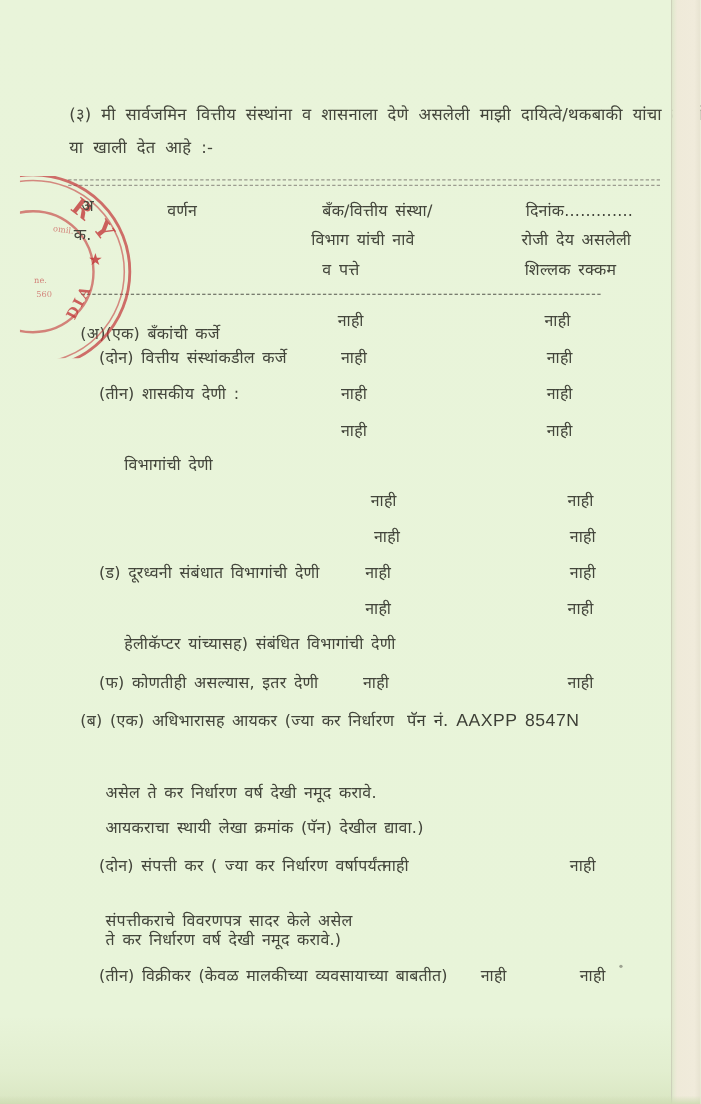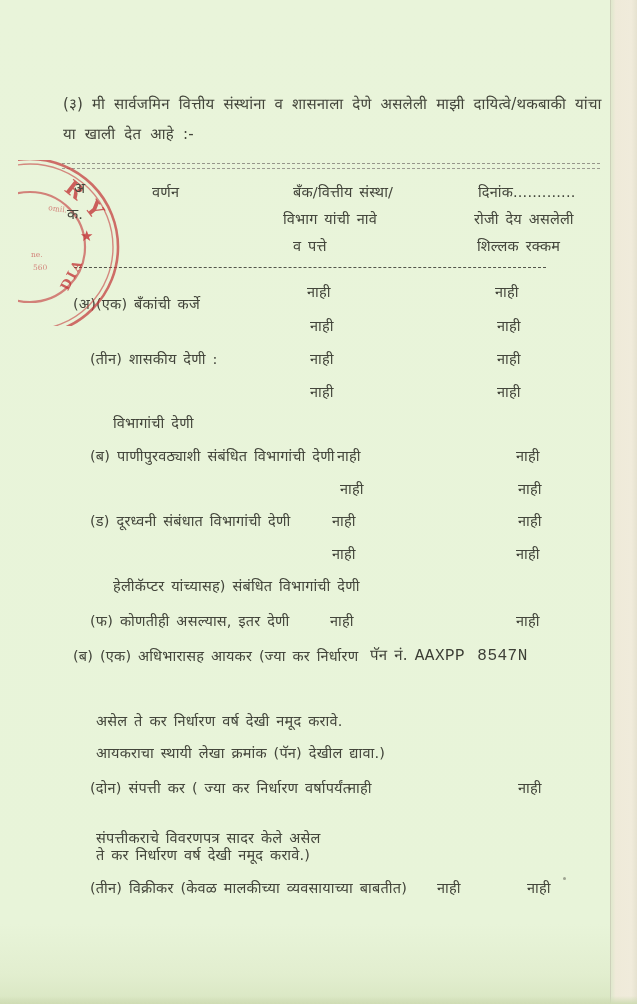--- a/index.html
+++ b/index.html
@@ -14,21 +14,21 @@
     overflow:hidden;
   }
   .t{
     position:absolute;white-space:nowrap;
     color:#43453b;font-size:14.5px;line-height:1.15;
     word-spacing:2px;letter-spacing:.2px;
   }
   .intro{font-size:15px;word-spacing:4px;}
   .small-head{font-size:14.5px;}
   .pan{font-size:15px;color:#3d3f36;}
-  .pan .latin{font-family:Liberation Mono, monospace;font-size:16px;letter-spacing:.5px;}
+  .pan .latin{font-family:Liberation Sans, sans-serif;font-size:16px;letter-spacing:.5px;}
   .sep{position:absolute;}
   .sep-double{
     left:62px;top:163px;width:538px;height:4px;
     border-top:1.6px dashed #96968a;border-bottom:1.6px dashed #9c9c90;
   }
   .sep-single{
     left:74px;top:267px;width:472px;height:0;
     border-top:1.7px dashed #53544b;
   }
   
@@ -87,33 +87,33 @@
   <div class="t" style="left:283px;top:211px">विभाग यांची नावे</div>
   <div class="t" style="left:293px;top:238px">व पत्ते</div>
   <div class="t" style="left:478px;top:184px">दिनांक.............</div>
   <div class="t" style="left:474px;top:211px">रोजी देय असलेली</div>
   <div class="t" style="left:477px;top:238px">शिल्लक रक्कम</div>
 
   <div class="t" style="left:73px;top:296px">(अ)(एक) बँकांची कर्जे</div>
   <div class="t" style="left:307px;top:284px">नाही</div>
   <div class="t" style="left:495px;top:284px">नाही</div>
 
+  <div class="t" style="left:90px;top:318px">(दोन) वित्तीय संस्थांकडील कर्जे</div>
   <div class="t" style="left:310px;top:318px">नाही</div>
   <div class="t" style="left:497px;top:318px">नाही</div>
 
   <div class="t" style="left:90px;top:351px">(तीन) शासकीय देणी :</div>
   <div class="t" style="left:310px;top:351px">नाही</div>
   <div class="t" style="left:497px;top:351px">नाही</div>
 
   <div class="t" style="left:310px;top:384px">नाही</div>
   <div class="t" style="left:497px;top:384px">नाही</div>
 
   <div class="t" style="left:113px;top:415px">विभागांची देणी</div>
 
-  <div class="t" style="left:90px;top:448px">(ब) पाणीपुरवठ्याशी संबंधित विभागांची देणी</div>
   <div class="t" style="left:337px;top:448px">नाही</div>
   <div class="t" style="left:516px;top:448px">नाही</div>
 
   <div class="t" style="left:340px;top:481px">नाही</div>
   <div class="t" style="left:518px;top:481px">नाही</div>
 
   <div class="t" style="left:90px;top:513px">(ड) दूरध्वनी संबंधात विभागांची  देणी</div>
   <div class="t" style="left:332px;top:513px">नाही</div>
   <div class="t" style="left:518px;top:513px">नाही</div>
 

